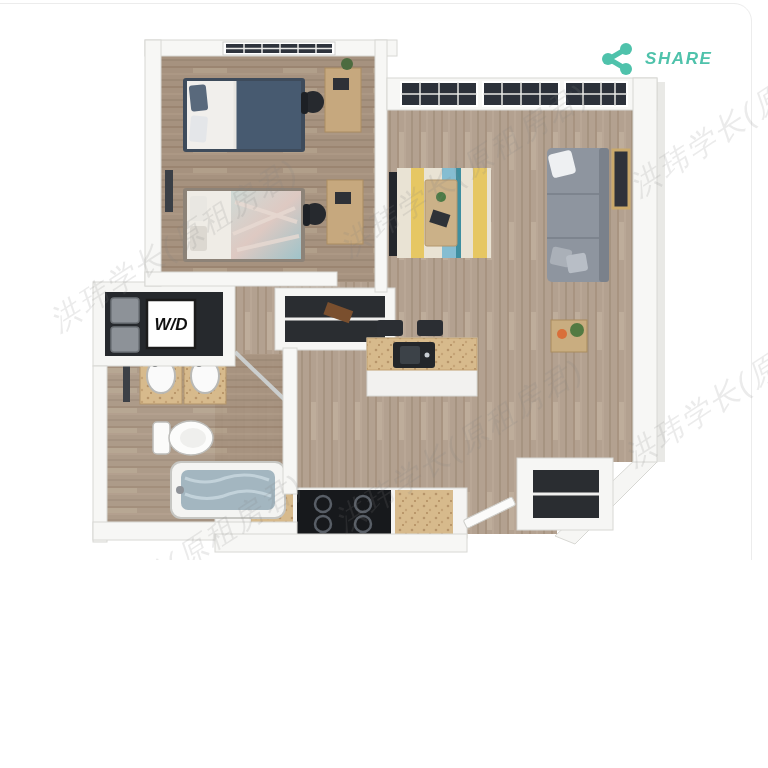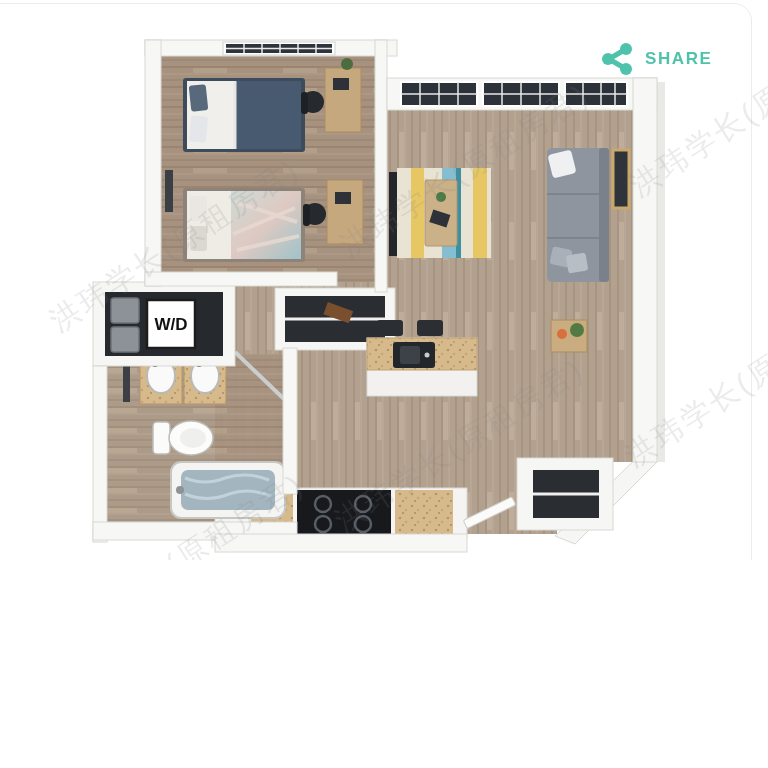--- a/index.html
+++ b/index.html
@@ -1,17 +1,17 @@
 <!DOCTYPE html>
 <html><head>
 <meta charset="utf-8">
 <style>
   html,body{margin:0;padding:0;background:#fff;}
   #screen{position:relative;width:768px;height:560px;background:#fff;overflow:hidden;
-          font-family:"Liberation Sans",sans-serif;}
+          font-family:"Liberation Sans",sans-serif;font-style:italic;}
   .card{position:absolute;left:-26px;top:3px;width:776px;height:960px;
         border:1px solid #ececec;border-radius:18px;background:#fff;}
   .share{position:absolute;left:600px;top:42px;display:flex;align-items:center;gap:9px;cursor:pointer;}
   .share-label{font-size:17px;font-weight:700;letter-spacing:1.6px;color:#4fc2ab;}
   .plan-wrap{position:absolute;left:85px;top:22px;width:580px;height:545px;}
   .caption{position:absolute;left:0;width:736px;text-align:center;color:#1b2531;}
   .tap{top:612px;font-size:24px;font-weight:700;letter-spacing:.2px;}
   .plan-name{top:598px;font-size:72px;font-weight:700;color:#1f3a57;letter-spacing:1px;text-align:center;}
   .specs{top:712px;font-size:27px;font-weight:700;color:#15191d;letter-spacing:.4px;}
   .wm{position:absolute;white-space:nowrap;font-size:30px;letter-spacing:3px;

